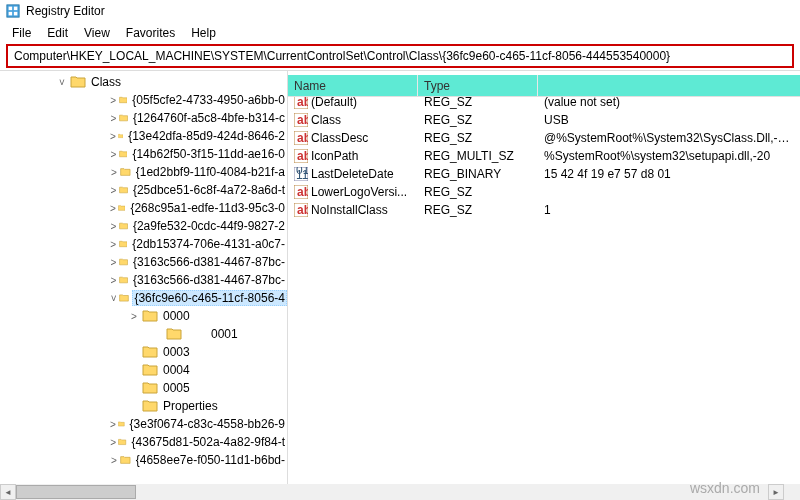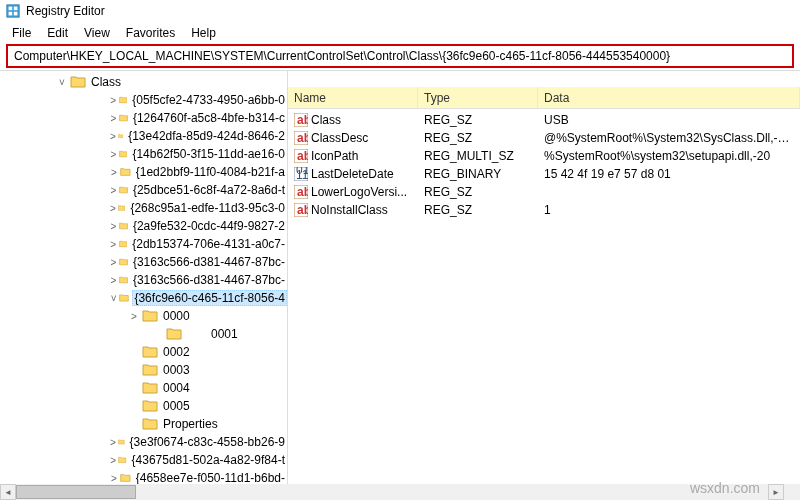--- a/index.html
+++ b/index.html
@@ -13,21 +13,21 @@
 .content { display: flex; height: calc(500px - 22px - 20px - 28px - 16px); border-top: 1px solid #ddd; }
 .tree { width: 288px; overflow-x: hidden; overflow-y: auto; border-right: 1px solid #ddd; position: relative; }
 .tree-inner { padding: 2px 0; }
 .tree-row { display: flex; align-items: center; height: 18px; white-space: nowrap; cursor: default; }
 .tree-row.selected .label { background: #cce8ff; border: 1px dotted #99d1ff; padding: 0 1px; }
 .exp { width: 12px; height: 12px; margin: 0 2px; display: flex; align-items: center; justify-content: center; color: #666; cursor: pointer; font-size: 10px; }
 .exp.none { visibility: hidden; }
 .folder-ico { width: 16px; height: 14px; margin-right: 3px; }
 .label { padding: 0 2px; }
 .list { flex: 1; overflow: auto; }
-.list-header { display: flex; border-bottom: 1px solid #e0e0e0; height: 22px; align-items: center; position: sticky; top: 16px; background: #fef9c3; }
+.list-header { display: flex; border-bottom: 1px solid #e0e0e0; height: 22px; align-items: center; position: sticky; top: 4px; background: #5eead4; }
 .col { padding: 0 6px; border-right: 1px solid #e8e8e8; height: 100%; display: flex; align-items: center; color: #333; }
 .col.name { width: 130px; }
 .col.type { width: 120px; }
 .col.data { flex: 1; }
 .list-row { display: flex; height: 18px; align-items: center; }
 .cell { padding: 0 6px; overflow: hidden; white-space: nowrap; text-overflow: ellipsis; }
 .cell.name { width: 130px; display: flex; align-items: center; gap: 3px; }
 .cell.type { width: 120px; }
 .cell.data { flex: 1; }
 .val-ico { width: 14px; height: 14px; flex-shrink: 0; }
@@ -167,27 +167,20 @@
           <svg class="folder-ico" viewBox="0 0 16 14">
             <path d="M1 2h5l1 1h8v9H1z" fill="#ffd86b" stroke="#caa43a"></path>
           </svg>
           <span class="label">0001</span>
         </div>
         <div class="tree-row" style="padding-left: 126px;">
           <span class="exp none"></span>
           <svg class="folder-ico" viewBox="0 0 16 14">
             <path d="M1 2h5l1 1h8v9H1z" fill="#ffd86b" stroke="#caa43a"></path>
           </svg>
-          <span class="label">0002</span>
-        </div>
-        <div class="tree-row" style="padding-left: 126px;">
-          <span class="exp none"></span>
-          <svg class="folder-ico" viewBox="0 0 16 14">
-            <path d="M1 2h5l1 1h8v9H1z" fill="#ffd86b" stroke="#caa43a"></path>
-          </svg>
           <span class="label">0003</span>
         </div>
         <div class="tree-row" style="padding-left: 126px;">
           <span class="exp none"></span>
           <svg class="folder-ico" viewBox="0 0 16 14">
             <path d="M1 2h5l1 1h8v9H1z" fill="#ffd86b" stroke="#caa43a"></path>
           </svg>
           <span class="label">0004</span>
         </div>
         <div class="tree-row" style="padding-left: 126px;">
@@ -224,21 +217,20 @@
             <path d="M1 2h5l1 1h8v9H1z" fill="#ffd86b" stroke="#caa43a"></path>
           </svg>
           <span class="label">{4658ee7e-f050-11d1-b6bd-</span>
         </div>
       </div>
   </div>
   <div class="list">
     <div class="list-header">
       <div class="col name">Name</div>
       <div class="col type">Type</div>
-      <div class="col data">Data</div>
     </div>
     <div id="list-body">
         <div class="list-row">
           <div class="cell name">
             <svg class="val-ico" viewBox="0 0 14 14">
               <rect x="0" y="0" width="14" height="14" fill="#fff" stroke="#b84"></rect>
               <text x="3" y="11" font-size="9" fill="#c33" font-weight="bold">ab</text>
             </svg>
             <span>(Default)</span>
           </div>

